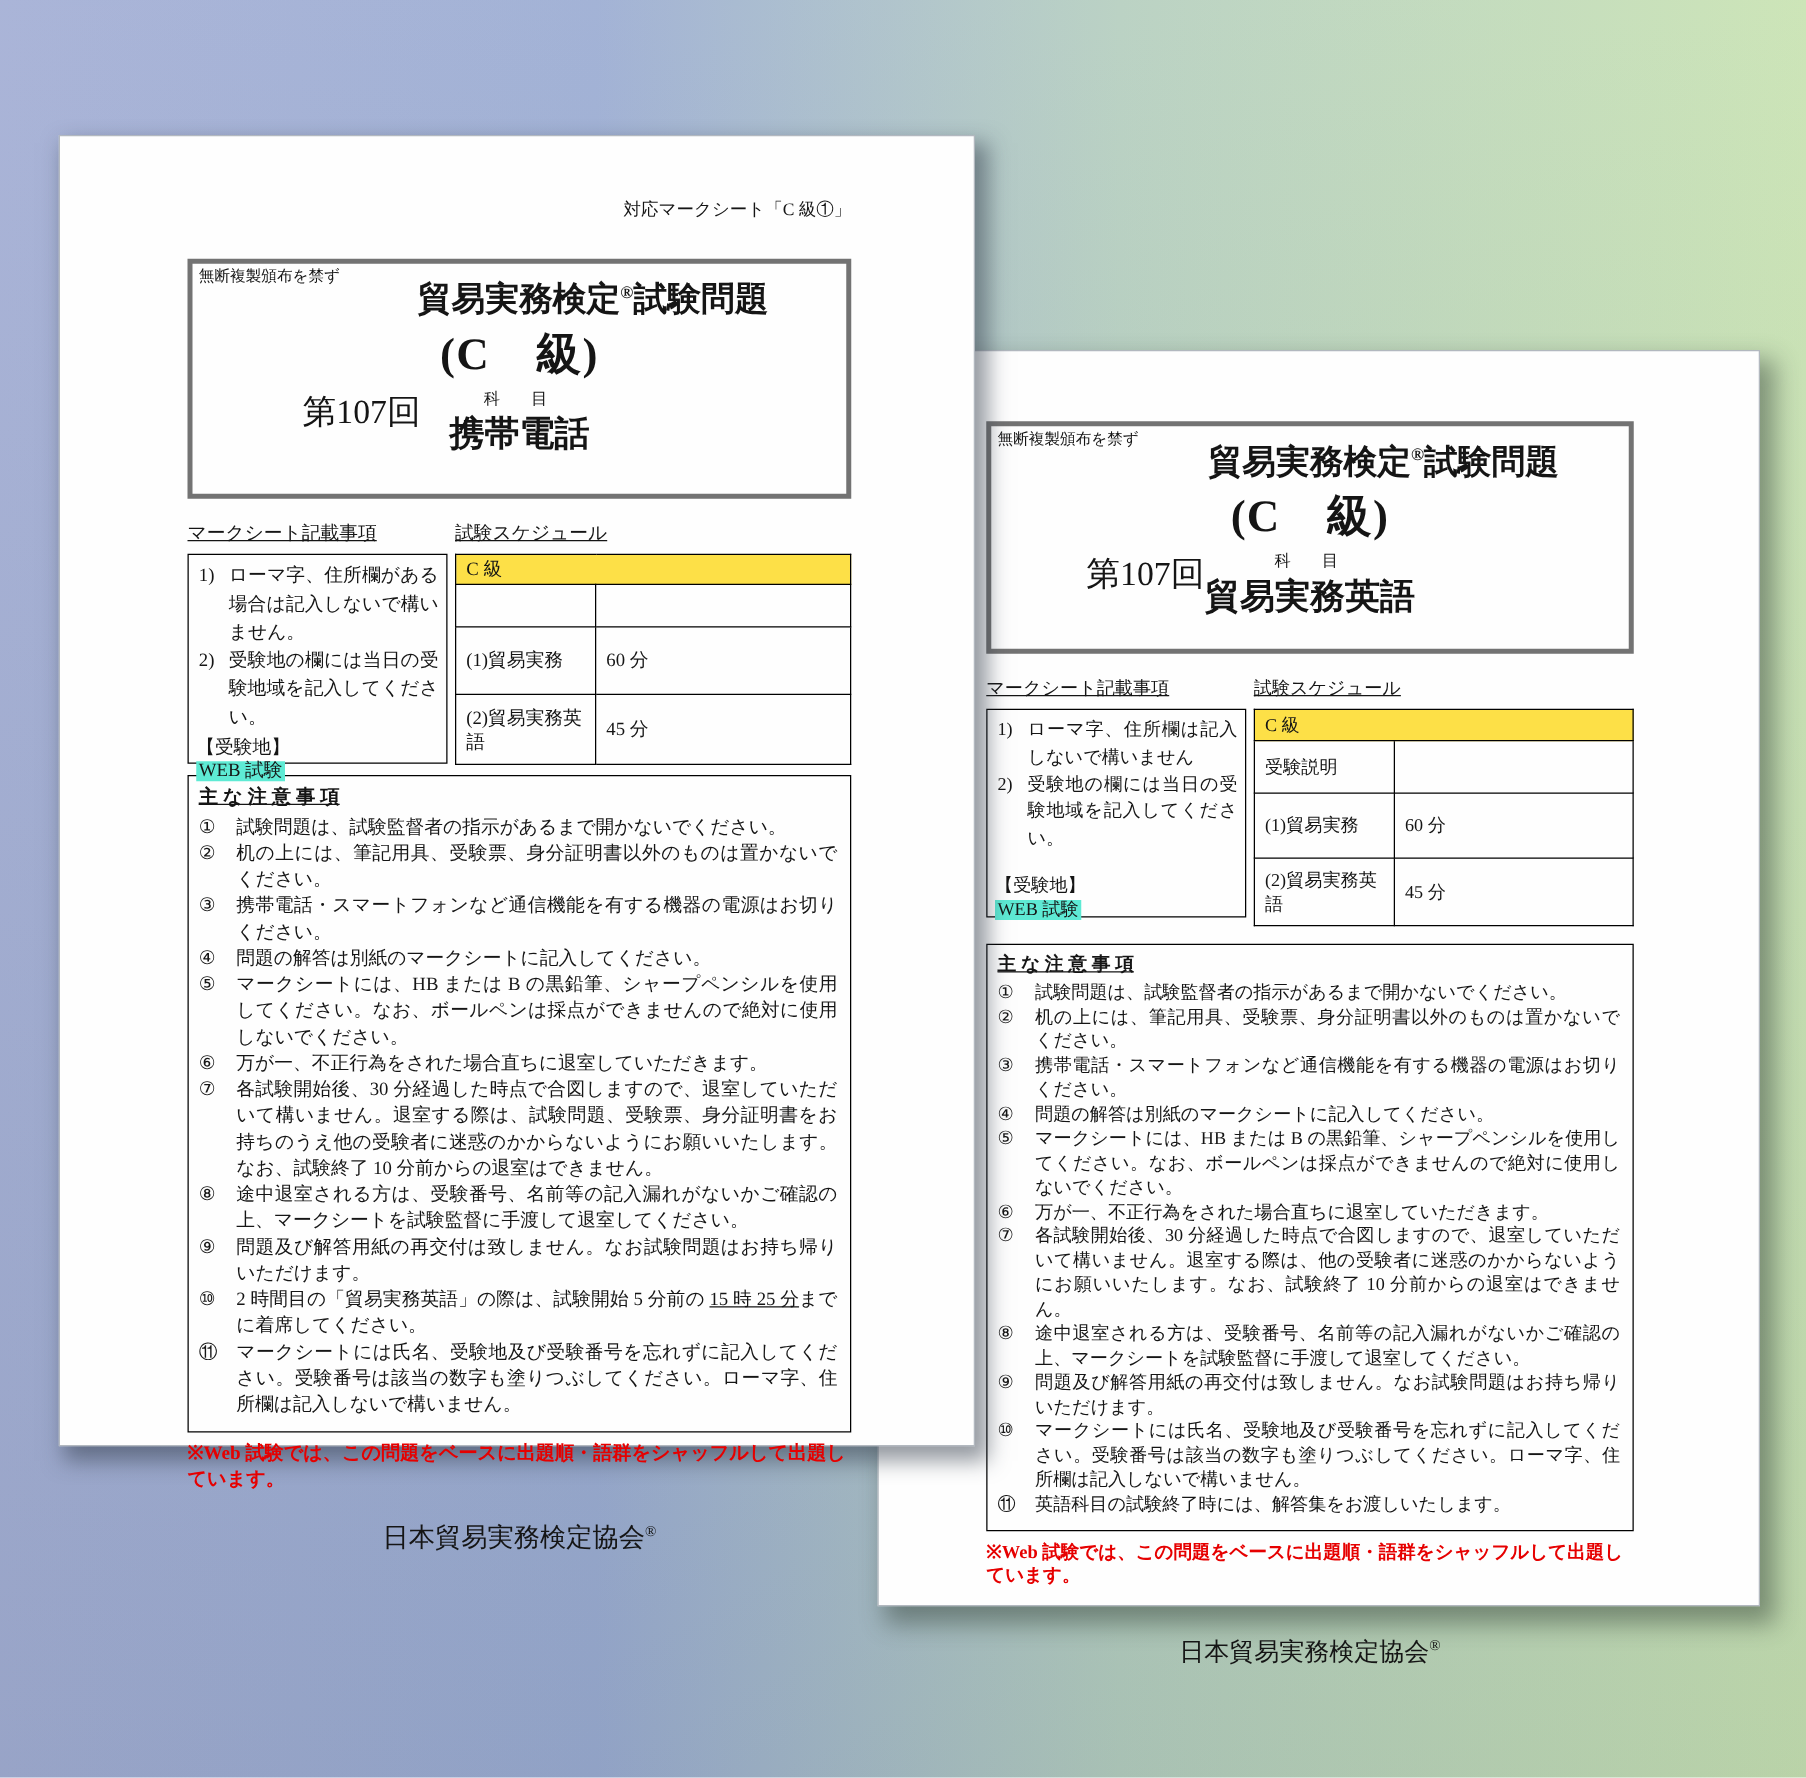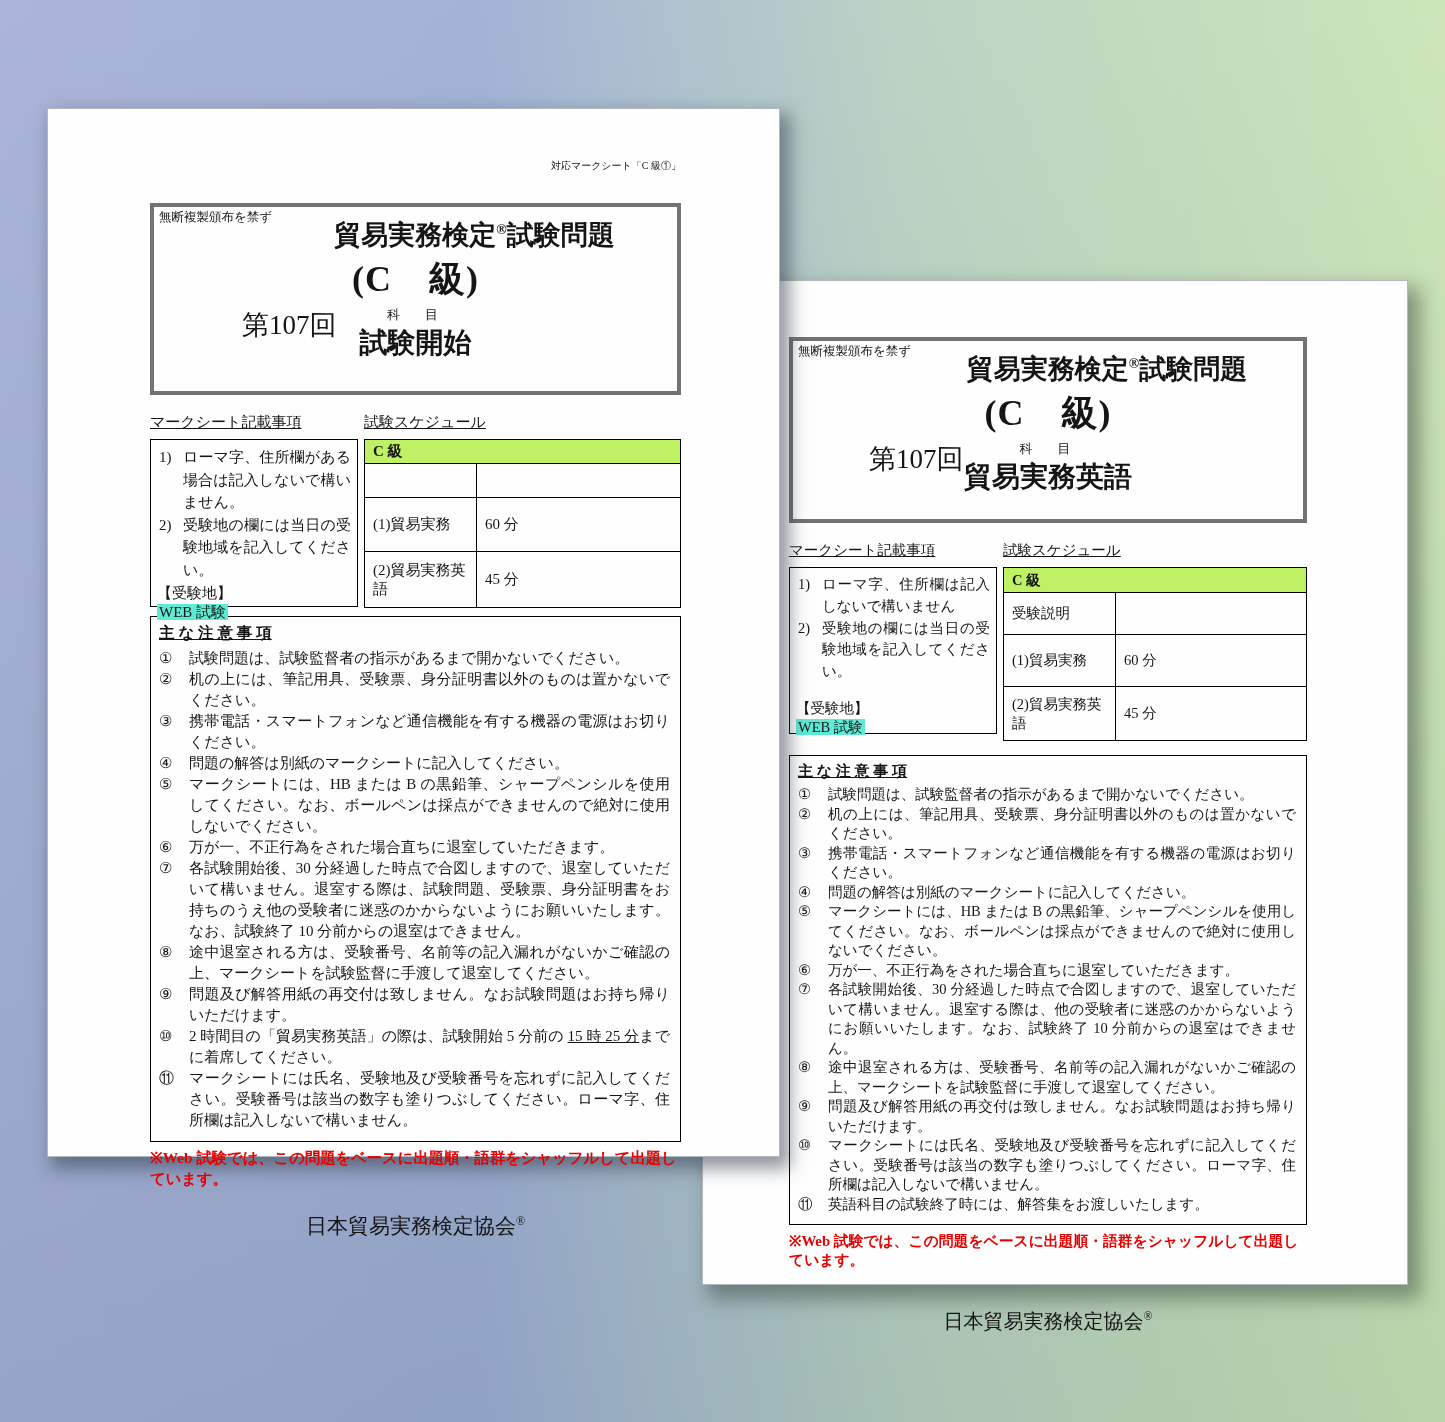--- a/index.html
+++ b/index.html
@@ -25,21 +25,21 @@
     padding:50px 98px 0 102px;
     font-size:15px;
   }
   #page2 {
     left:702px; top:280px; width:706px; height:1005px; z-index:1;
     box-shadow: 9px 11px 18px 3px rgba(50,65,55,0.48);
     padding:56px 100px 0 86px;
     font-size:14.5px;
   }
 
-  .corner-note { text-align:right; font-size:10px; }
+  .corner-note { text-align:right; font-size:14px; }
   #page1 .corner-note { margin-bottom:30px; }
   #page2 .corner-note { margin-bottom:12px; }
 
   .title-box { border:4px solid #737373; height:192px; position:relative; text-align:center; }
   #page2 .title-box { height:186px; }
   .no-copy { position:absolute; top:2px; left:5px; font-size:12.5px; text-align:left; }
   .tb-line1 { margin-top:10px; font-size:27px; font-weight:bold; padding-left:118px; }
   .tb-line1 sup { font-size:14px; }
   .tb-grade { font-size:36px; font-weight:bold; margin-top:2px; letter-spacing:1px; }
   .tb-subject-label { font-size:13px; margin-top:2px; letter-spacing:6px; }
@@ -59,21 +59,21 @@
   .ms-item { display:flex; line-height:1.5; }
   .ms-num { flex:0 0 26px; padding-left:2px; }
   .ms-text { flex:1; text-align:justify; }
   .venue-label { margin-top:3px; }
   #page2 .venue-label { margin-top:16px; }
   .venue-value .hl { background:#5eead4; padding:0 2px; }
 
   .sched { border-collapse:collapse; width:100%; }
   .sched td { border:1px solid #000; padding:2px 8px; vertical-align:middle; }
   .sched td.lab { width:112px; }
-  .sched .th td { background:#bef264; font-weight:bold;margin-top:36px; }
+  .sched .th td { background:#fde047; font-weight:normal;margin-top:36px; }
   #page1 .sched .th td { height:20px; }
   #page1 .sched .r1 td { height:34px; }
   #page1 .sched .r2 td { height:54px; }
   #page1 .sched .r3 td { height:56px; }
   #page2 .sched .th td { height:25px; }
   #page2 .sched .r1 td { height:42px; }
   #page2 .sched .r2 td { height:52px; }
   #page2 .sched .r3 td { height:54px; }
 
   .notes-box { border:1px solid #000; margin-top:8px; padding:6px 10px 10px 8px; }
@@ -100,21 +100,21 @@
 
   <div class="page" id="page1">
     <div class="corner-note">対応マークシート「C 級①」</div>
 
     <div class="title-box">
       <div class="no-copy">無断複製頒布を禁ず</div>
       <div class="tb-line1"><span>貿易実務検定</span><sup>®</sup><span>試験問題</span></div>
       <div class="tb-grade">(C　級)</div>
       <div class="tb-session">第107回</div>
       <div class="tb-subject-label">科　目</div>
-      <div class="tb-subject">試験開始</div>
+      <div class="tb-subject">携帯電話</div>
     </div>
 
     <div class="cols">
       <div class="col-left">
         <div class="heading">マークシート記載事項</div>
         <div class="ms-box">
           <ul class="ms-list">
             <li class="ms-item">
                 <span class="ms-num">1)</span>
                 <span class="ms-text">ローマ字、住所欄がある場合は記入しないで構いません。</span>

